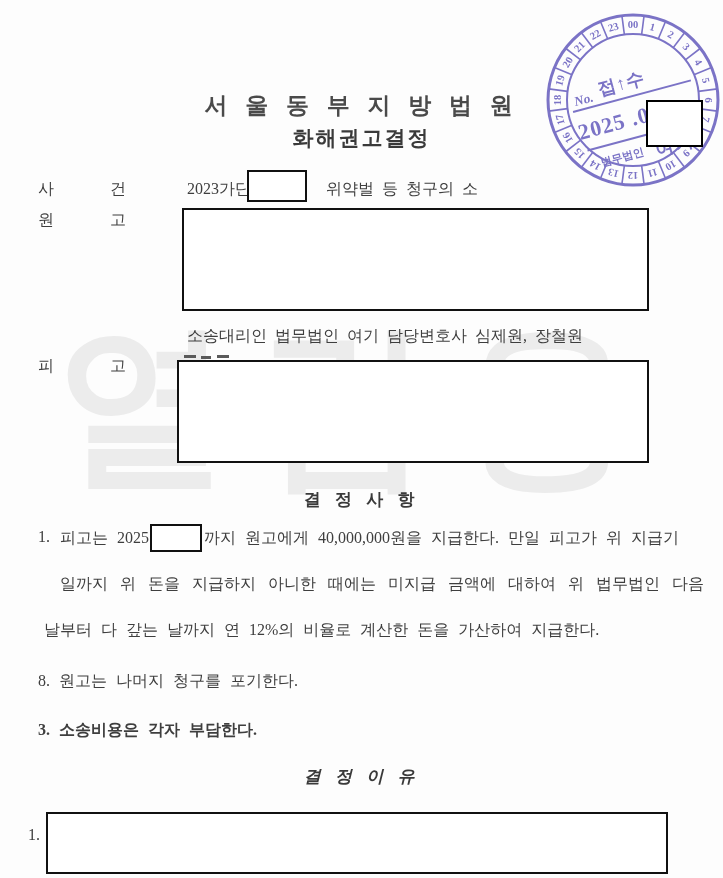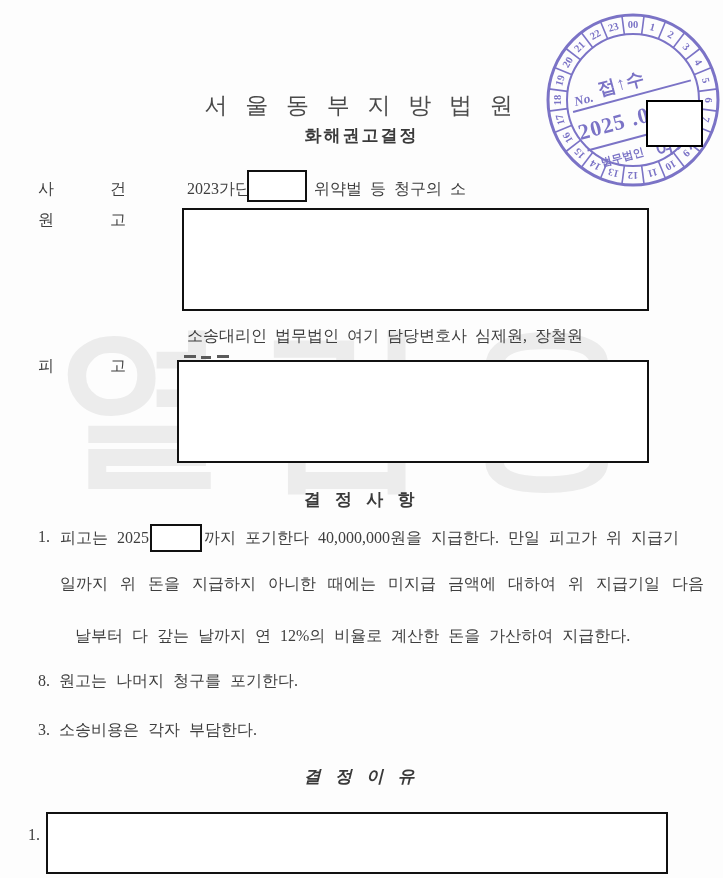--- a/index.html
+++ b/index.html
@@ -9,28 +9,28 @@
     font-family:"Liberation Serif","DejaVu Serif",serif;
     color:#3e3e3e;
     position:relative;
     overflow:hidden;
   }
   .abs{position:absolute;}
   
   .court-title{
     top:90px;left:0;width:723px;
     text-align:center;
-    font-size:23px;font-weight:400;
+    font-size:23px;font-weight:700;
     letter-spacing:6px;color:#4a4a4a;
     z-index:1;
   }
   .doc-type{
     top:124px;left:0;width:723px;
     text-align:center;
-    font-size:17px;font-weight:700;
+    font-size:21px;font-weight:700;
     letter-spacing:2px;color:#3a3a3a;
     z-index:1;
   }
   
   .watermark{
     top:288px;left:55px;
     font-size:176px;font-weight:700;
     letter-spacing:26px;
     color:rgba(125,125,125,0.13);
     z-index:0;
@@ -131,41 +131,41 @@
       <text x="96" y="147" font-size="18" font-weight="700" letter-spacing="2">여기</text>
     </g>
   </svg>
 </div>
 <div class="abs stamp-redaction"></div>
 
 <div class="abs label" style="top:179px;left:38px;">사</div>
 <div class="abs label" style="top:179px;left:110px;">건</div>
 <div class="abs value" style="top:179px;left:187px;">2023가단</div>
 <div class="abs redaction" style="top:170px;left:247px;width:60px;height:32px;"></div>
-<div class="abs value" style="top:179px;left:314px;">위약벌 등 청구의 소</div>
+<div class="abs value" style="top:179px;left:326px;">위약벌 등 청구의 소</div>
 
 <div class="abs label" style="top:210px;left:38px;">원</div>
 <div class="abs label" style="top:210px;left:110px;">고</div>
 <div class="abs redaction" style="top:208px;left:182px;width:467px;height:103px;"></div>
 
 <div class="abs value" style="top:326px;left:187px;">소송대리인 법무법인 여기 담당변호사 심제원, 장철원</div>
 
 <div class="abs label" style="top:356px;left:38px;">피</div>
 <div class="abs label" style="top:356px;left:110px;">고</div>
 <div class="abs remnant" style="top:355px;left:184px;width:12px;height:3px;"></div>
 <div class="abs remnant" style="top:356px;left:201px;width:10px;height:3px;"></div>
 <div class="abs remnant" style="top:355px;left:217px;width:12px;height:3px;"></div>
 <div class="abs redaction" style="top:360px;left:177px;width:472px;height:103px;"></div>
 
 <div class="abs section-heading" style="top:488px;">결 정 사 항</div>
 
 <div class="abs body-text" style="top:528px;left:38px;">1.</div>
 <div class="abs body-text" style="top:528px;left:60px;">피고는 2025.</div>
 <div class="abs redaction" style="top:524px;left:150px;width:52px;height:28px;"></div>
-<div class="abs body-text" style="top:528px;left:204px;">까지 포기한다 40,000,000원을 지급한다. 만일 피고가 위 지급기</div>
-<div class="abs body-text spread" style="top:574px;left:60px;">일까지 위 돈을 지급하지 아니한 때에는 미지급 금액에 대하여 위 지급기일 다음</div>
-<div class="abs body-text" style="top:620px;left:75px;margin-top:6px;">날부터 다 갚는 날까지 연 12%의 비율로 계산한 돈을 가산하여 지급한다.</div>
+<div class="abs body-text" style="top:528px;left:204px;">까지 원고에게 40,000,000원을 지급한다. 만일 피고가 위 지급기</div>
+<div class="abs body-text spread" style="top:574px;left:60px;">일까지 위 돈을 지급하지 아니한 때에는 미지급 금액에 대하여 위 법무법인 다음</div>
+<div class="abs body-text" style="top:620px;left:44px;">날부터 다 갚는 날까지 연 12%의 비율로 계산한 돈을 가산하여 지급한다.</div>
 <div class="abs body-text" style="top:671px;left:38px;">8. 원고는 나머지 청구를 포기한다.</div>
-<div class="abs body-text" style="top:720px;left:38px;">3. 소송비용은 각자 부담한다.</div>
+<div class="abs body-text" style="top:720px;left:38px;font-weight:bold;">3. 소송비용은 각자 부담한다.</div>
 
 <div class="abs section-heading" style="top:765px;font-style:italic;">결 정 이 유</div>
 <div class="abs body-text" style="top:826px;left:28px;">1.</div>
 <div class="abs redaction" style="top:812px;left:46px;width:622px;height:62px;"></div>
 
 </body></html>

